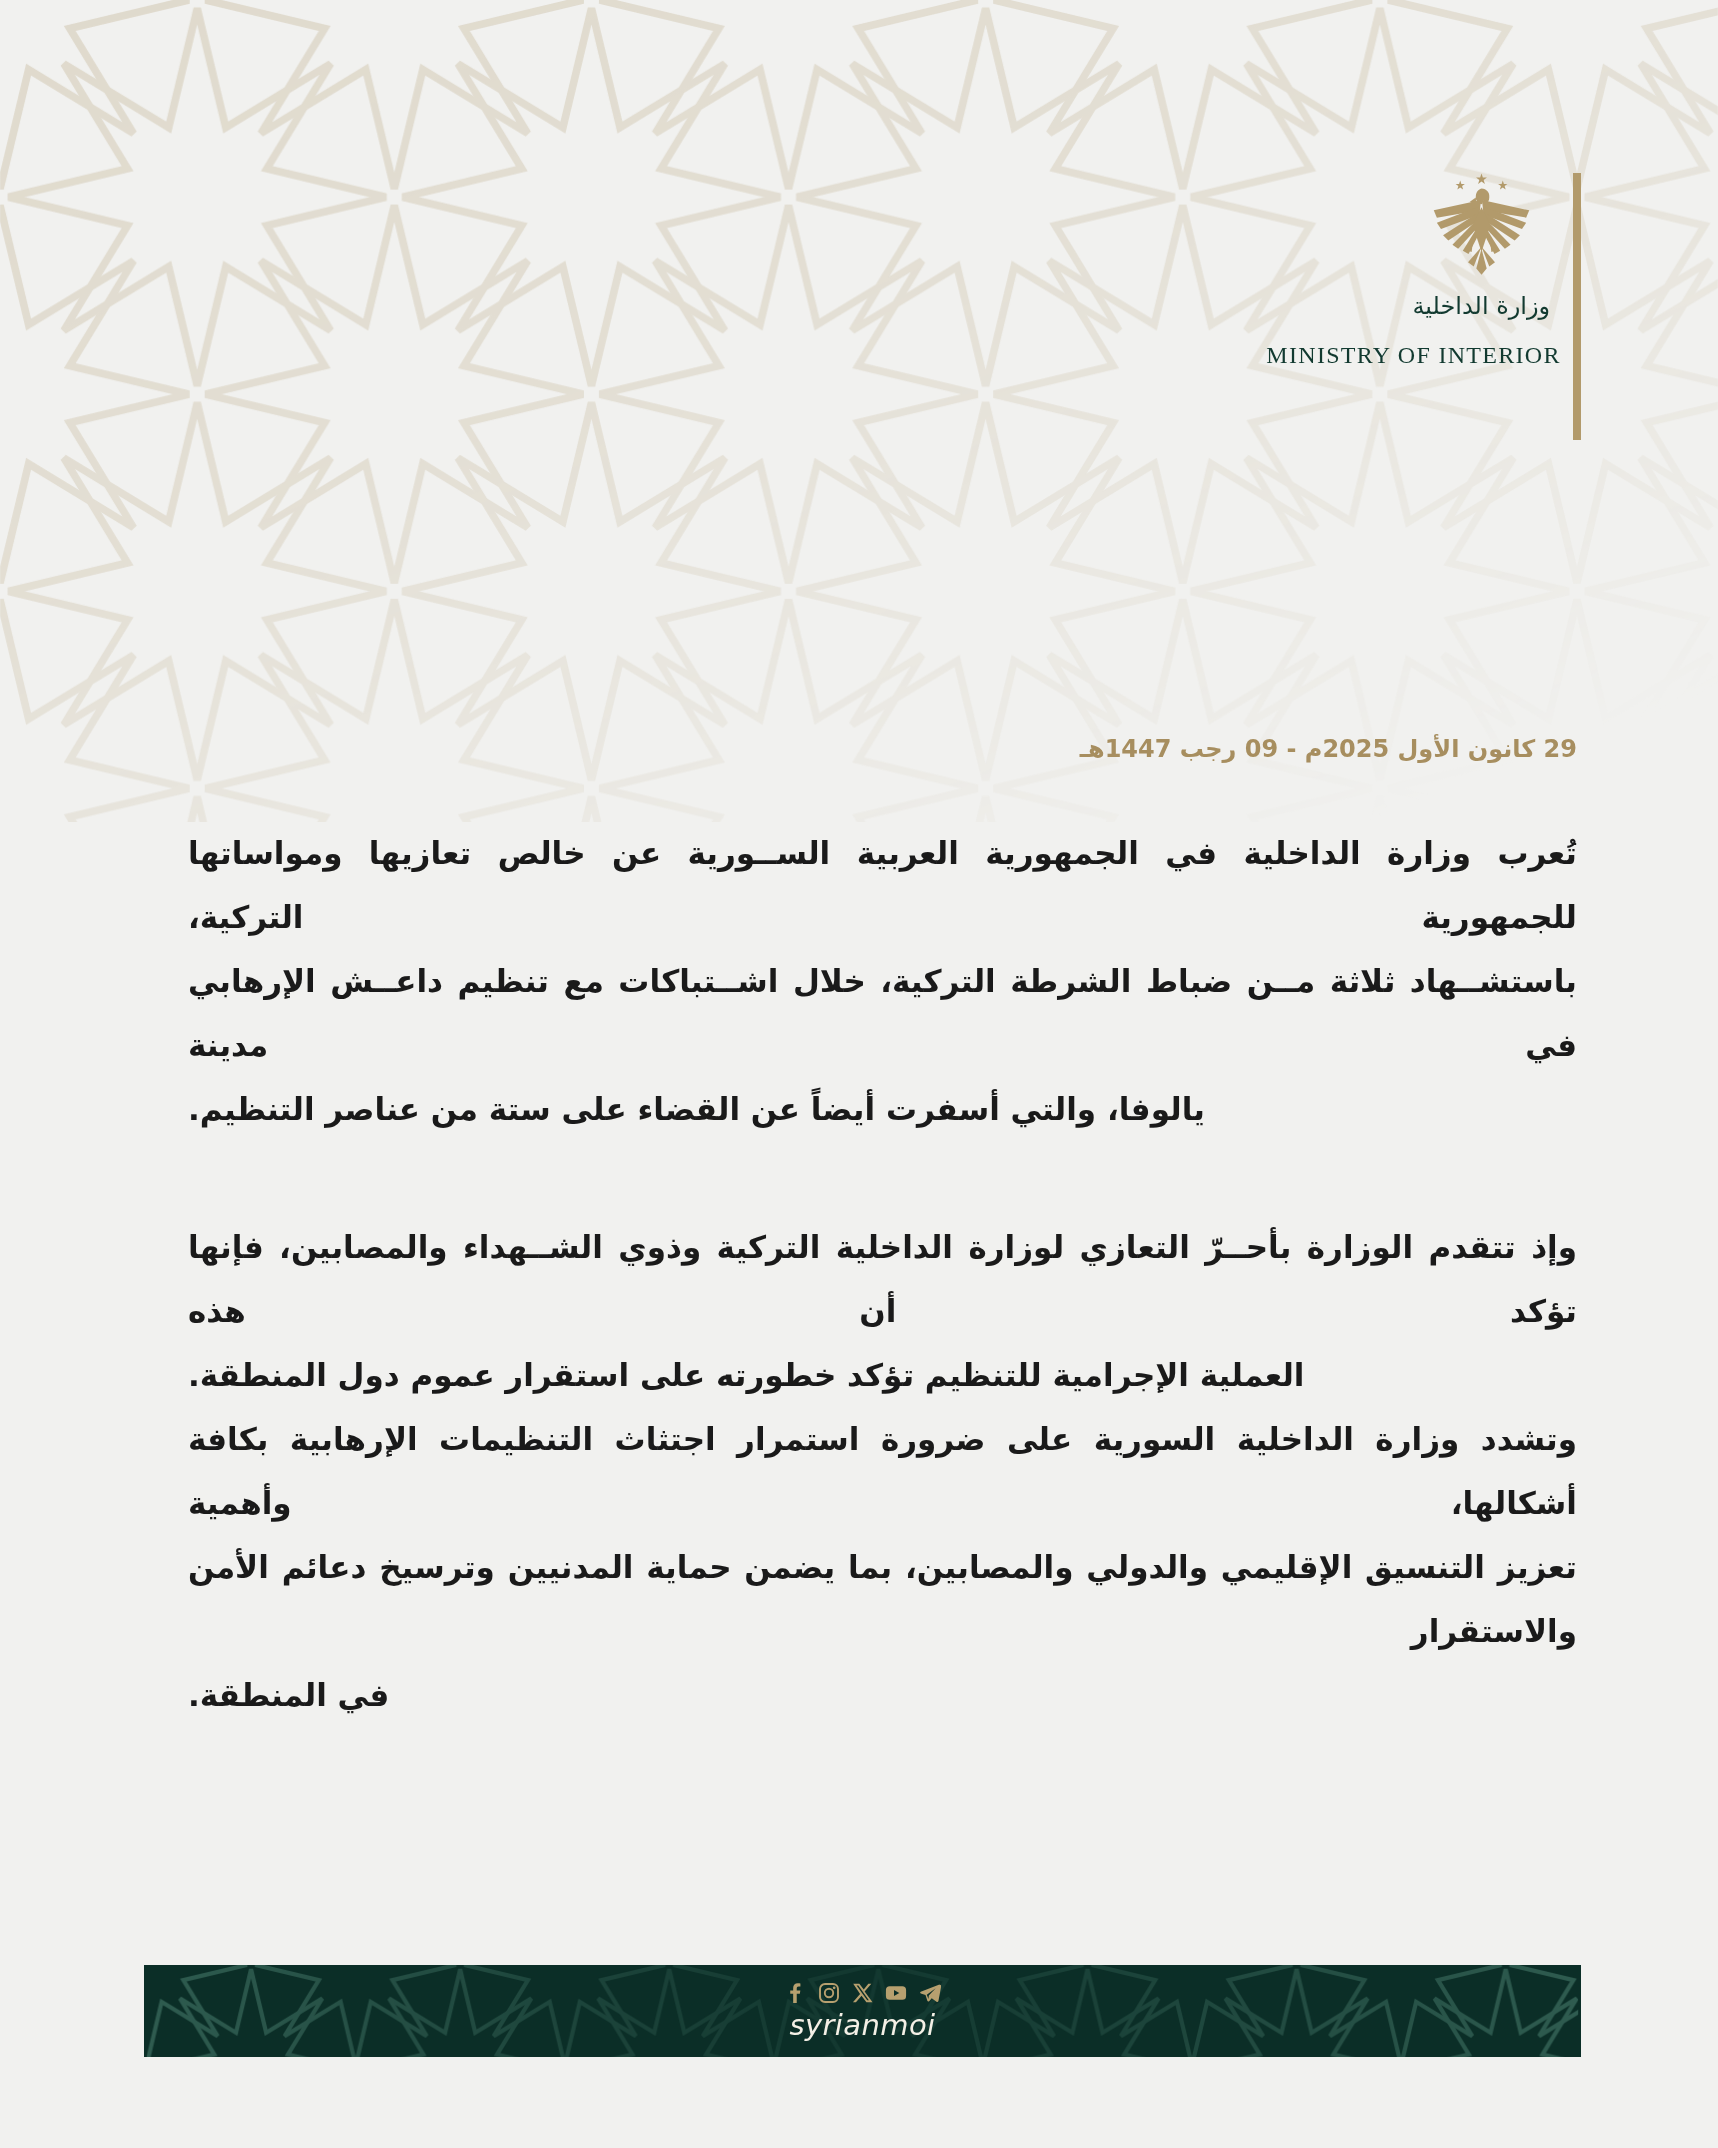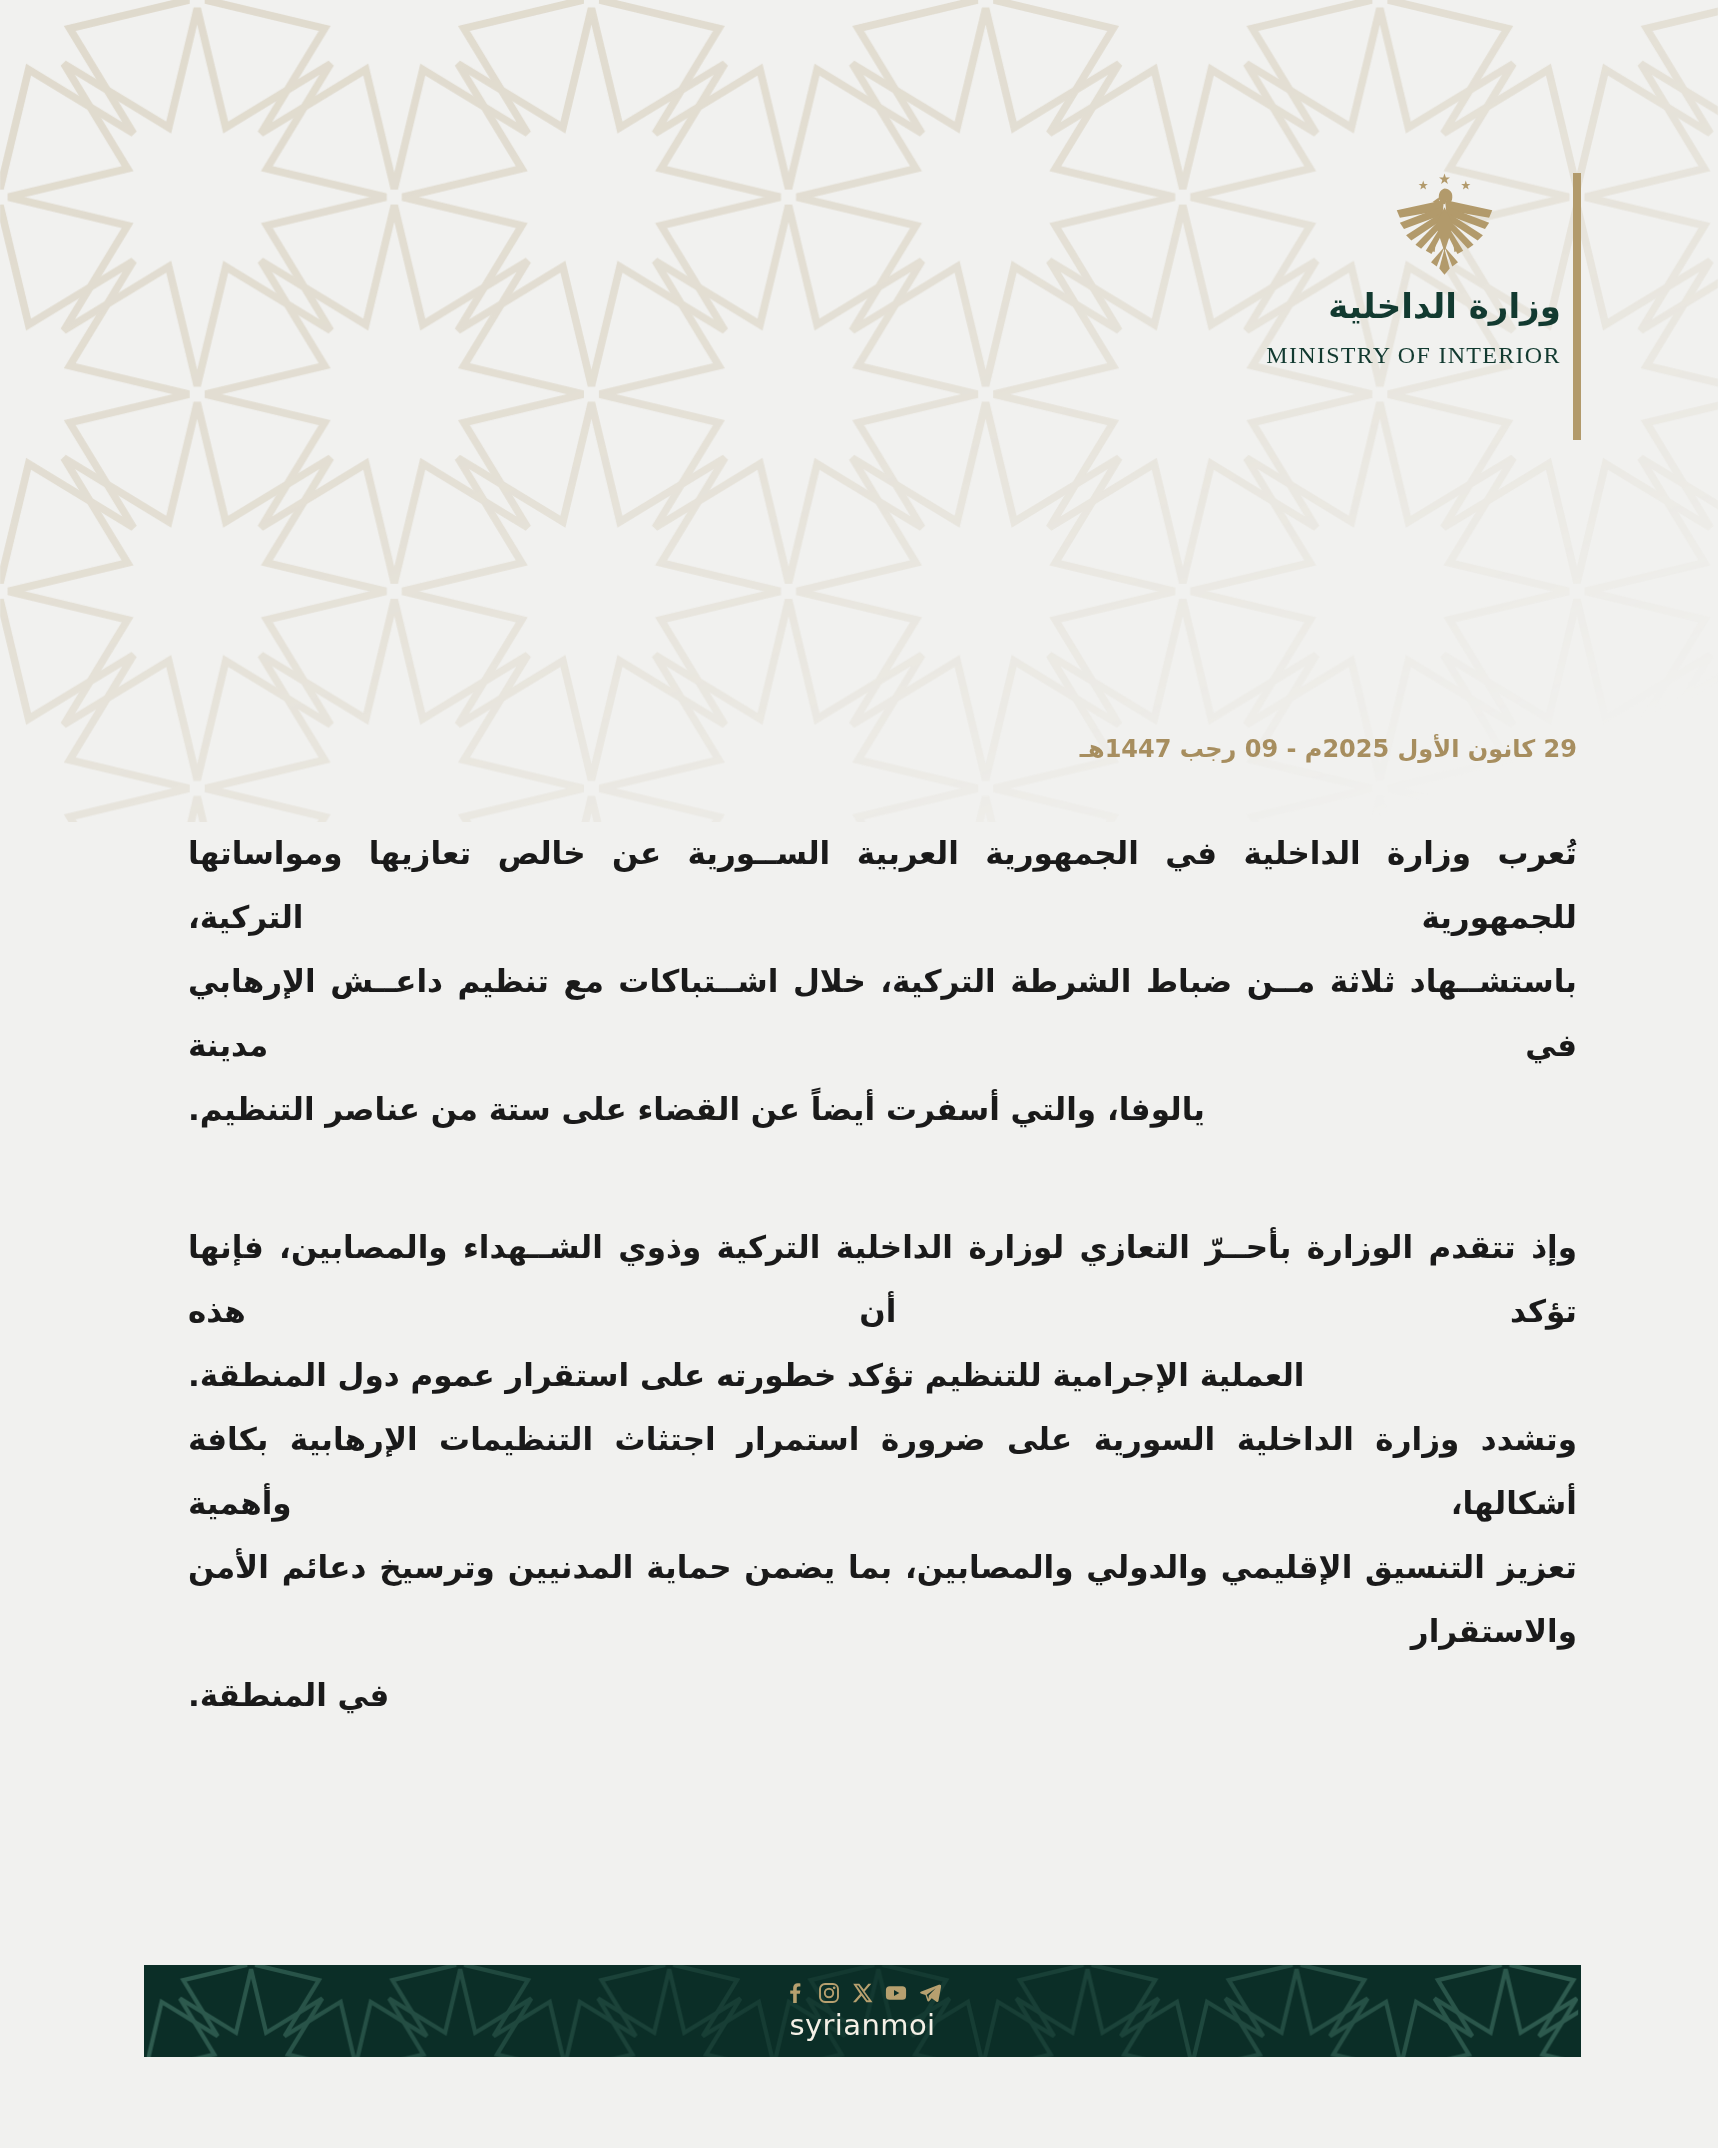--- a/index.html
+++ b/index.html
@@ -9,21 +9,21 @@
     font-family:"DejaVu Sans",sans-serif;
   }
   
   .bg-pattern{position:absolute;top:0;left:0;width:1718px;height:822px;pointer-events:none;}
   
   .header{position:absolute;top:173px;right:137px;display:flex;align-items:flex-start;}
   .logo-col{display:flex;flex-direction:column;align-items:flex-end;margin-right:12.6px;}
   .mark{display:flex;flex-direction:column;align-items:center;}
   .eagle{width:159px;height:109px;}
   .arabic-title{
-    font-size:34px;font-weight:700;color:#123a30;direction:rtl;
+    font-size:24px;font-weight:400;color:#123a30;direction:rtl;
     margin-top:5px;line-height:39px;white-space:nowrap;
   }
   .english-title{
     font-family:"Liberation Serif",serif;font-size:24px;color:#123a30;
     letter-spacing:1.3px;margin-top:16px;white-space:nowrap;
   }
   .gold-bar{width:7.6px;height:267px;background:#b29a6b;}
   
   .date-line{
     position:absolute;top:735px;right:141px;direction:rtl;
@@ -46,20 +46,21 @@
   .footer-pattern{position:absolute;top:0;left:0;width:1437px;height:92px;pointer-events:none;}
   .footer-content{
     position:relative;height:100%;display:flex;flex-direction:column;
     align-items:center;justify-content:center;gap:4.2px;
   }
   .social-row{display:flex;align-items:center;gap:11.7px;height:23.5px;}
   .social-row svg{height:22px;width:auto;display:block;}
   .handle{
     color:#f4f0e6;font-size:29px;line-height:32px;letter-spacing:0.4px;
     font-family:"DejaVu Sans",sans-serif;
+    font-style:italic;
   }
 </style>
 </head>
 <body>
 
 <svg class="bg-pattern" width="1718" height="822" viewBox="0 0 2048 980" xmlns="http://www.w3.org/2000/svg">
   <defs>
     <polygon id="st8big" fill="none" stroke="#ded8ca" stroke-width="9" points="235,10 269,152 394,76 318,201 460,235 318,269 394,394 269,318 235,460 201,318 76,394 152,269 10,235 152,201 76,76 201,152"></polygon>
     <pattern id="khatam" width="470" height="470" patternUnits="userSpaceOnUse">
       <use href="#st8big"></use>

